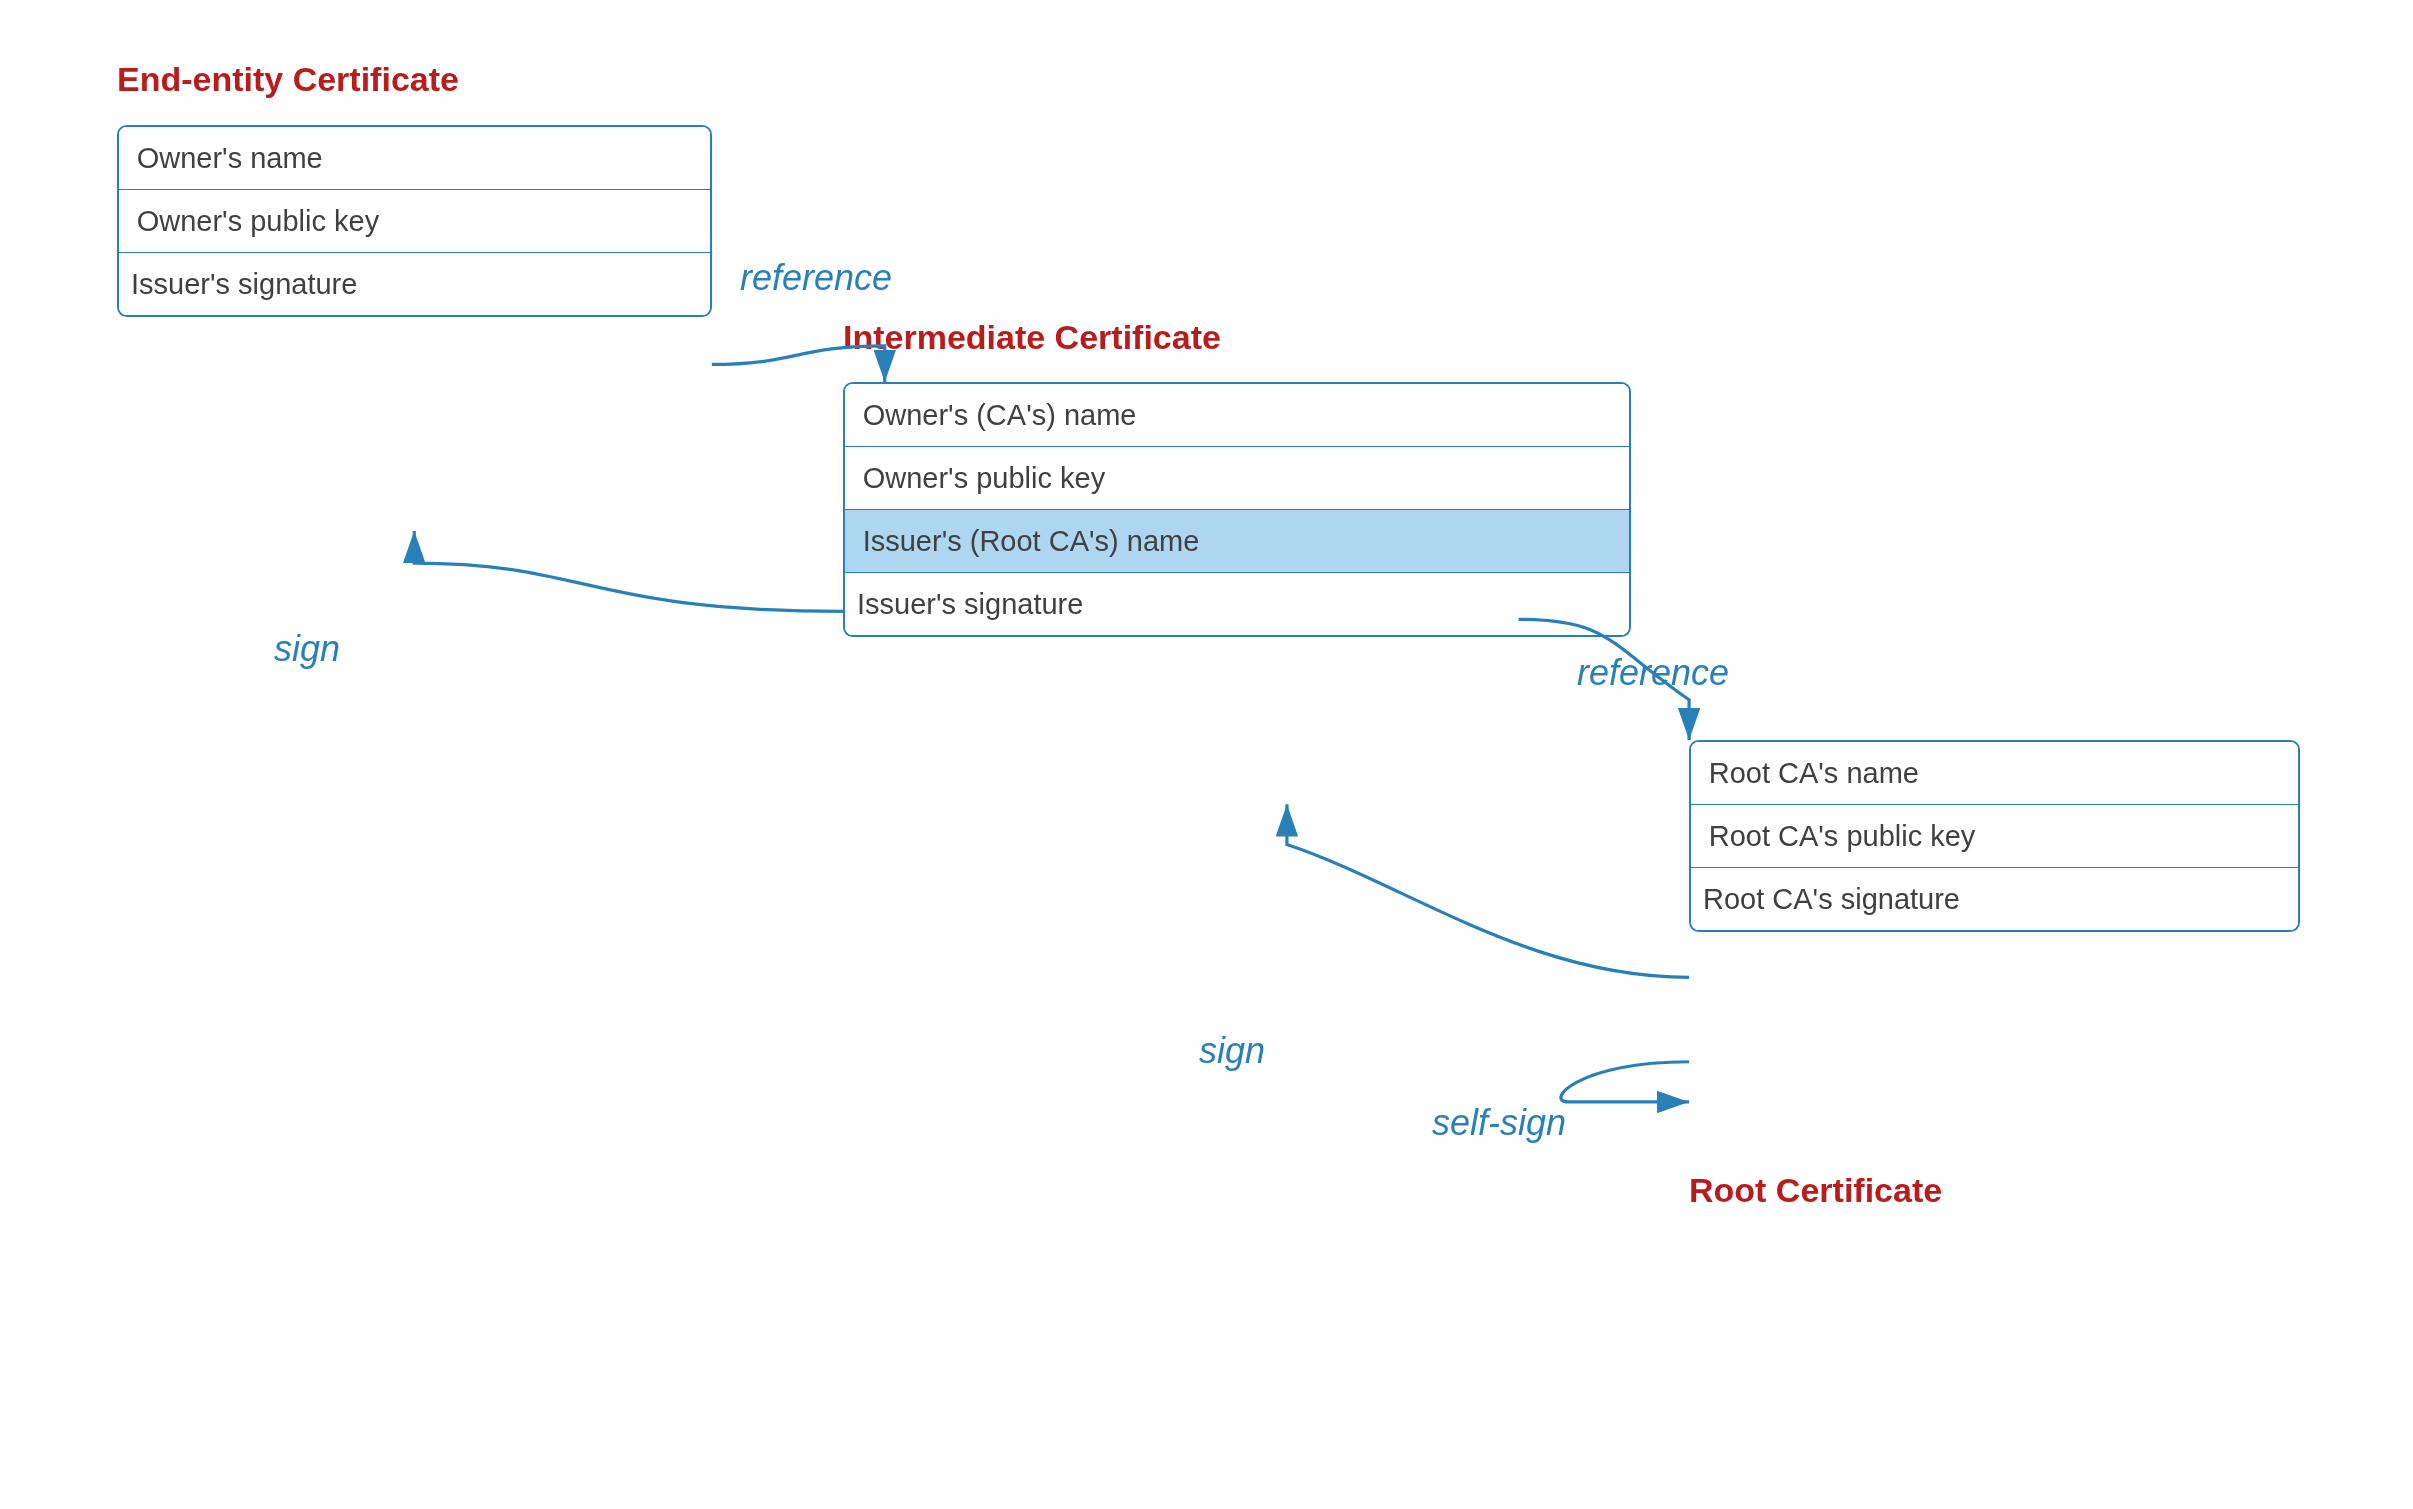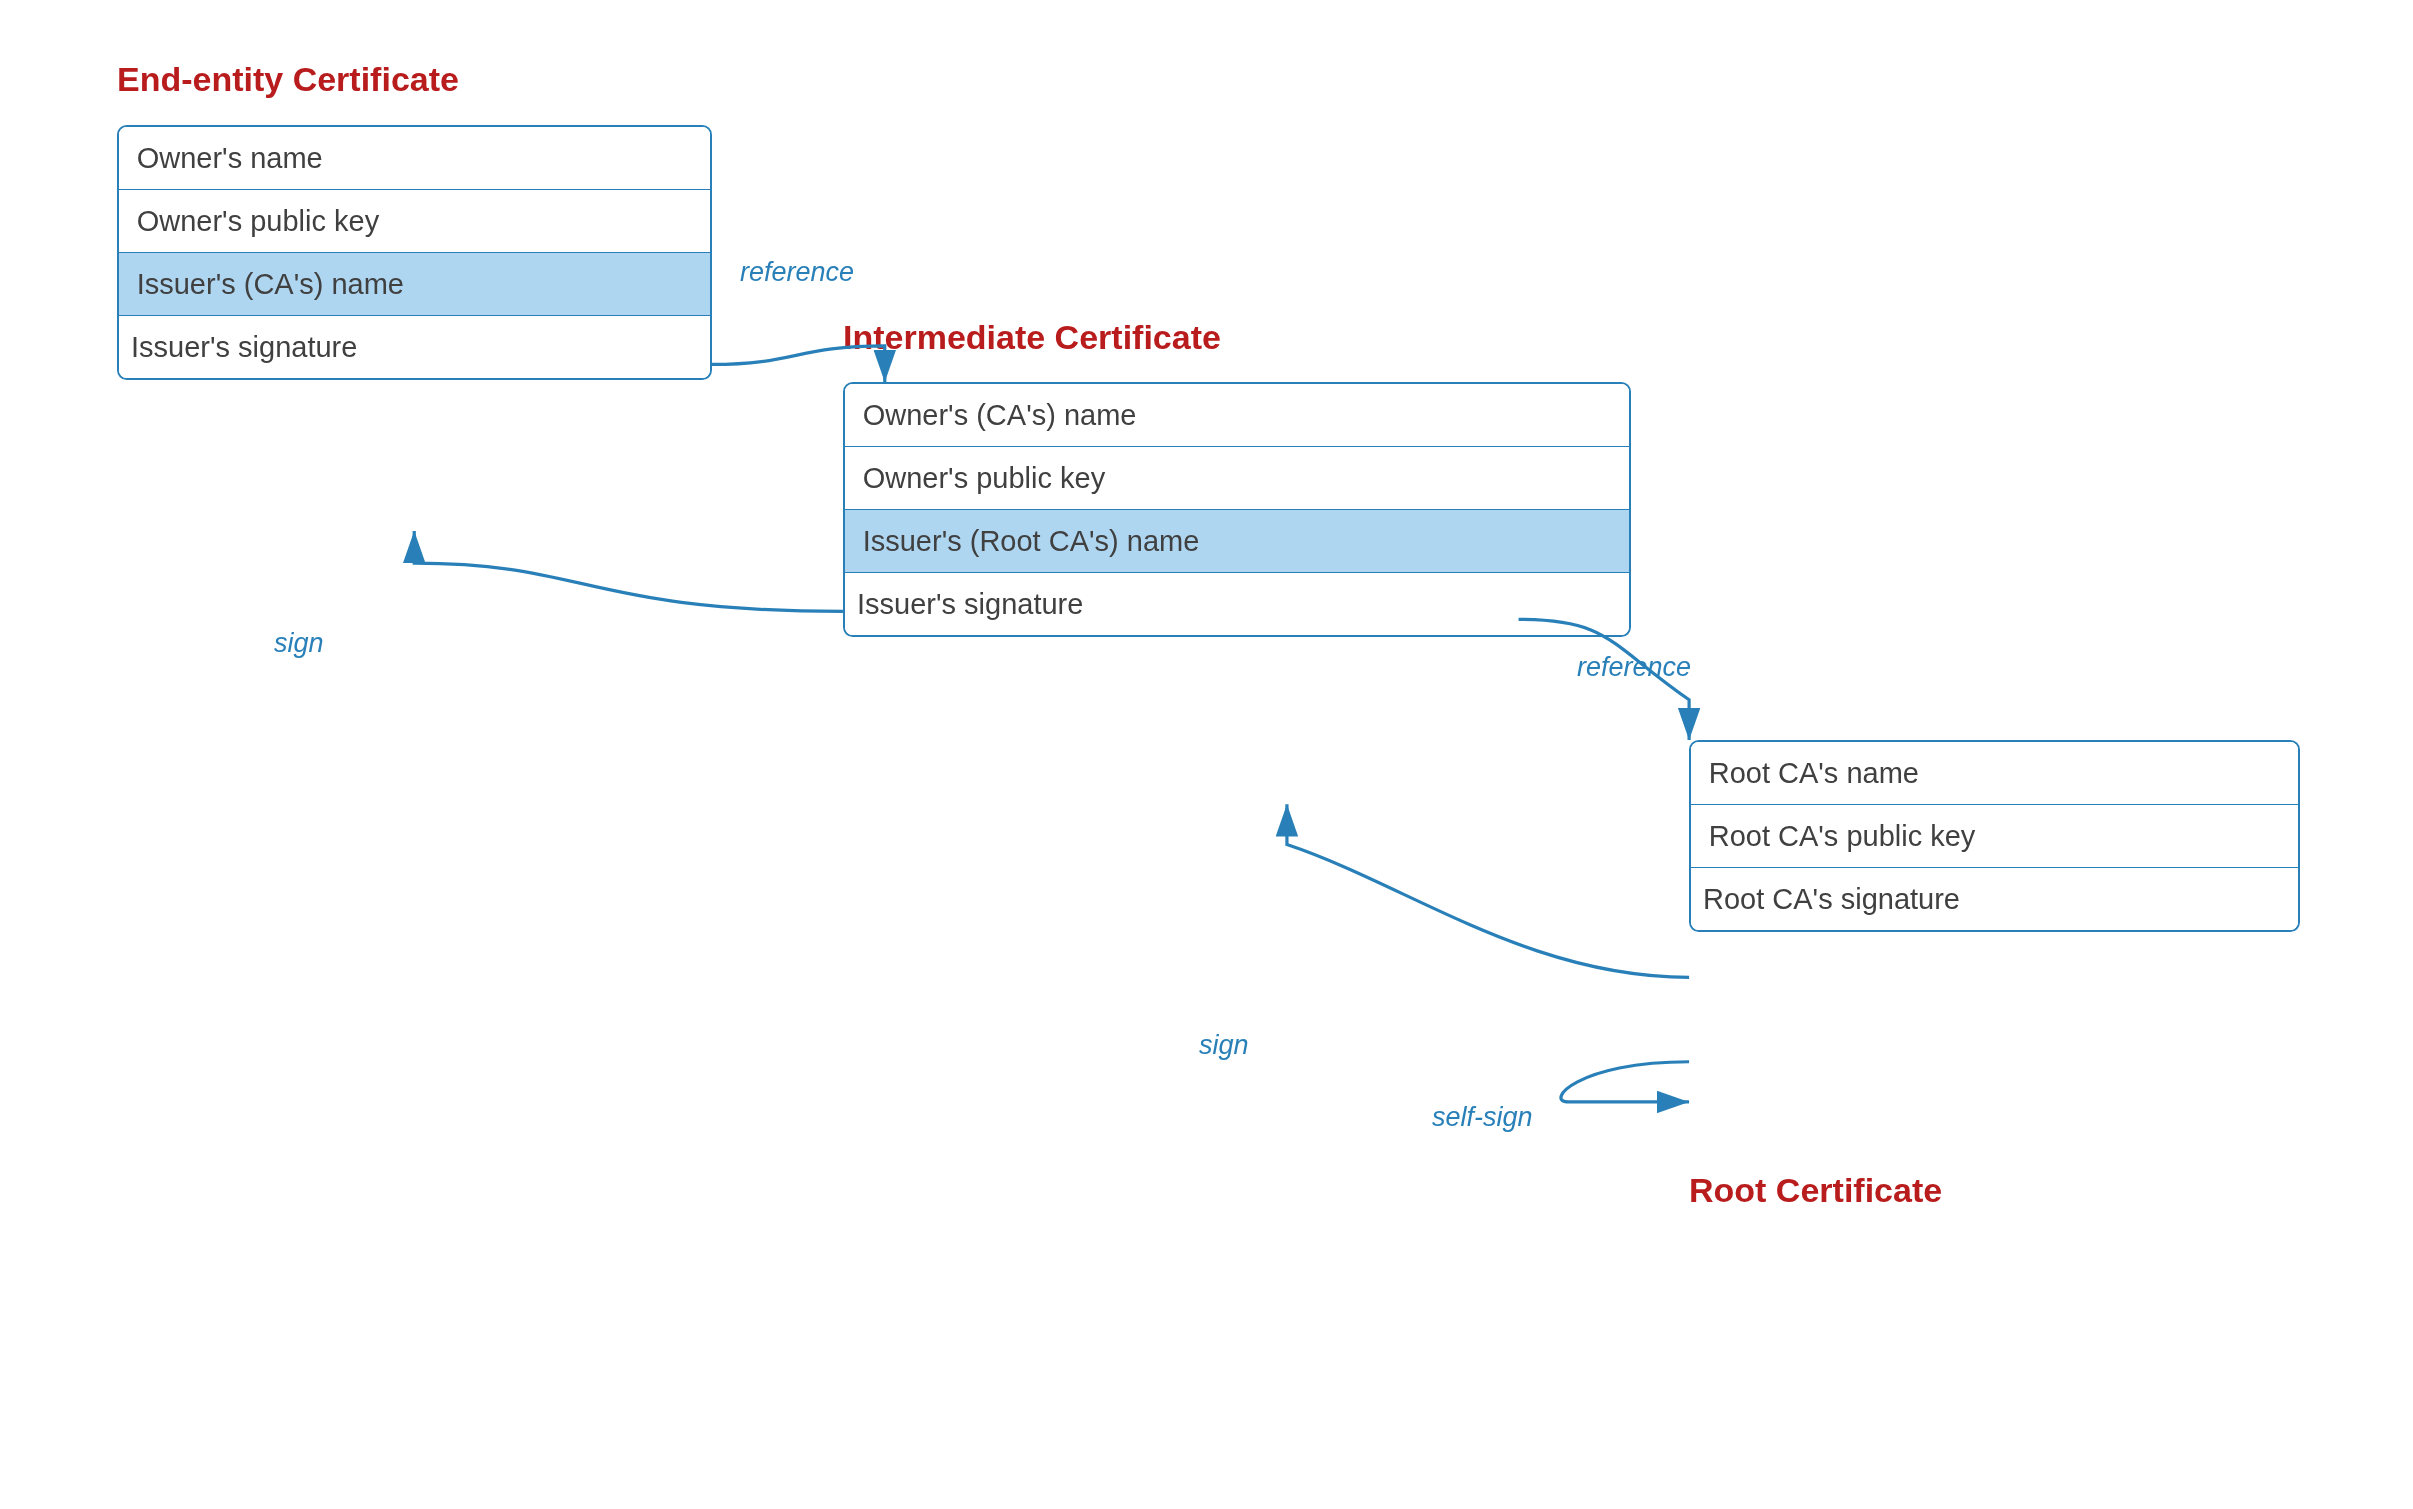--- a/index.html
+++ b/index.html
@@ -38,21 +38,21 @@
 
     .cert-title {
       position: absolute;
       font-size: 34px;
       font-weight: 600;
       color: #b91c1c;
     }
 
     .arrow-label {
       position: absolute;
-      font-size: 27px;
+      font-size: 36px;
       color: #2980b9;
       font-style: italic;
     }
 
     svg.arrows {
       position: absolute;
       top: 0;
       left: 0;
       width: 2413px;
       height: 1509px;
@@ -60,21 +60,20 @@
     }
   </style>
 </head>
 <body>
 
 <div class="cert-title" style="left: 117px; top: 60px;">End-entity Certificate</div>
 
 <div class="cert-box" style="left: 117px; top: 125px; width: 595px;">
   <div class="cert-row">Owner's name</div>
   <div class="cert-row">Owner's public key</div>
-  <div class="cert-row highlighted">Issuer's (CA's) name</div>
   <div class="cert-row">Issuer's signature</div>
 </div>
 
 <div class="cert-title" style="left: 843px; top: 318px;">Intermediate Certificate</div>
 
 <div class="cert-box" style="left: 843px; top: 382px; width: 788px;">
   <div class="cert-row">Owner's (CA's) name</div>
   <div class="cert-row">Owner's public key</div>
   <div class="cert-row highlighted">Issuer's (Root CA's) name</div>
   <div class="cert-row">Issuer's signature</div>

